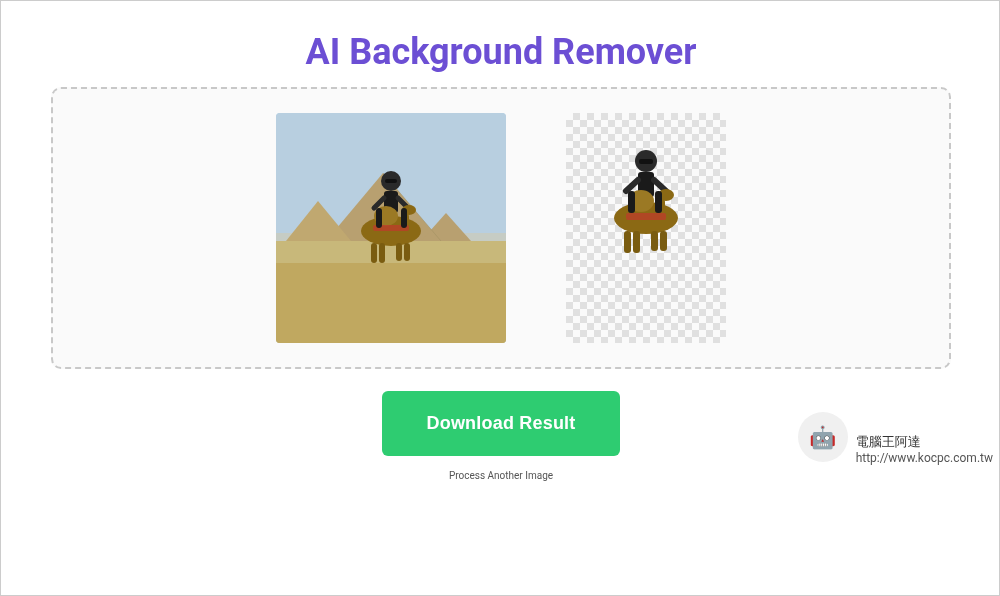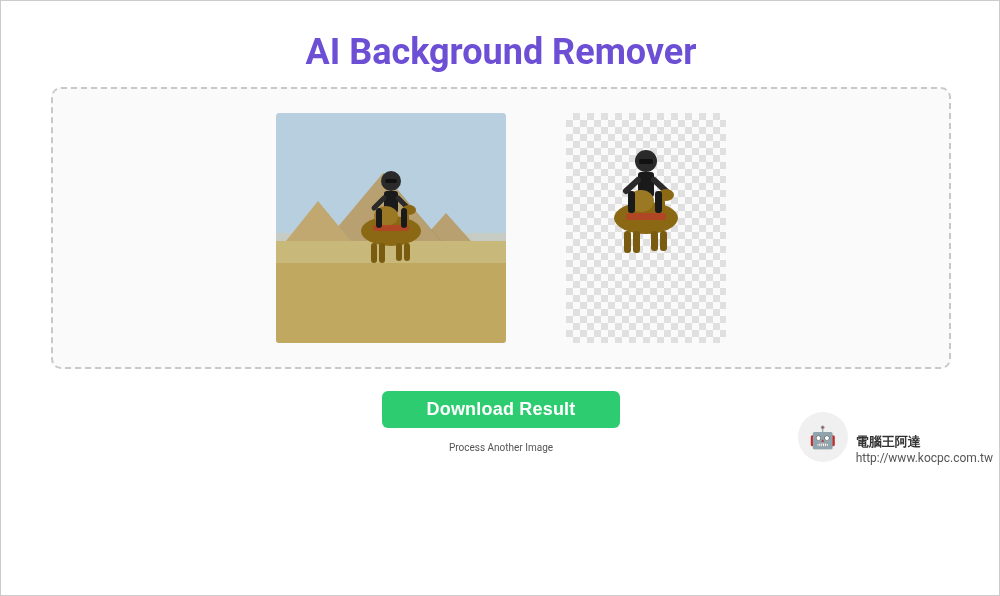--- a/index.html
+++ b/index.html
@@ -93,21 +93,21 @@
       border-radius: 4px;
       position: relative;
       overflow: hidden;
     }
 
     .download-btn {
       background-color: #2ecc71;
       color: #ffffff;
       border: none;
       border-radius: 6px;
-      padding: 8px 44px;
+      padding: 22px 44px;
       font-size: 18px;
       font-weight: 700;
       cursor: pointer;
       margin-bottom: 14px;
       letter-spacing: 0.2px;
     }
 
     .process-another {
       font-size: 10px;
       color: #555;
@@ -137,21 +137,21 @@
     }
 
     .watermark-text {
       display: flex;
       flex-direction: column;
       align-items: flex-start;
     }
 
     .watermark-title {
       font-size: 13px;
-      font-weight: 700;
+      font-weight: 400;
       color: #333;
       margin-top: 24px;
     }
 
     .watermark-url {
       font-size: 12px;
       color: #555;
       text-align: center;
     }
 

